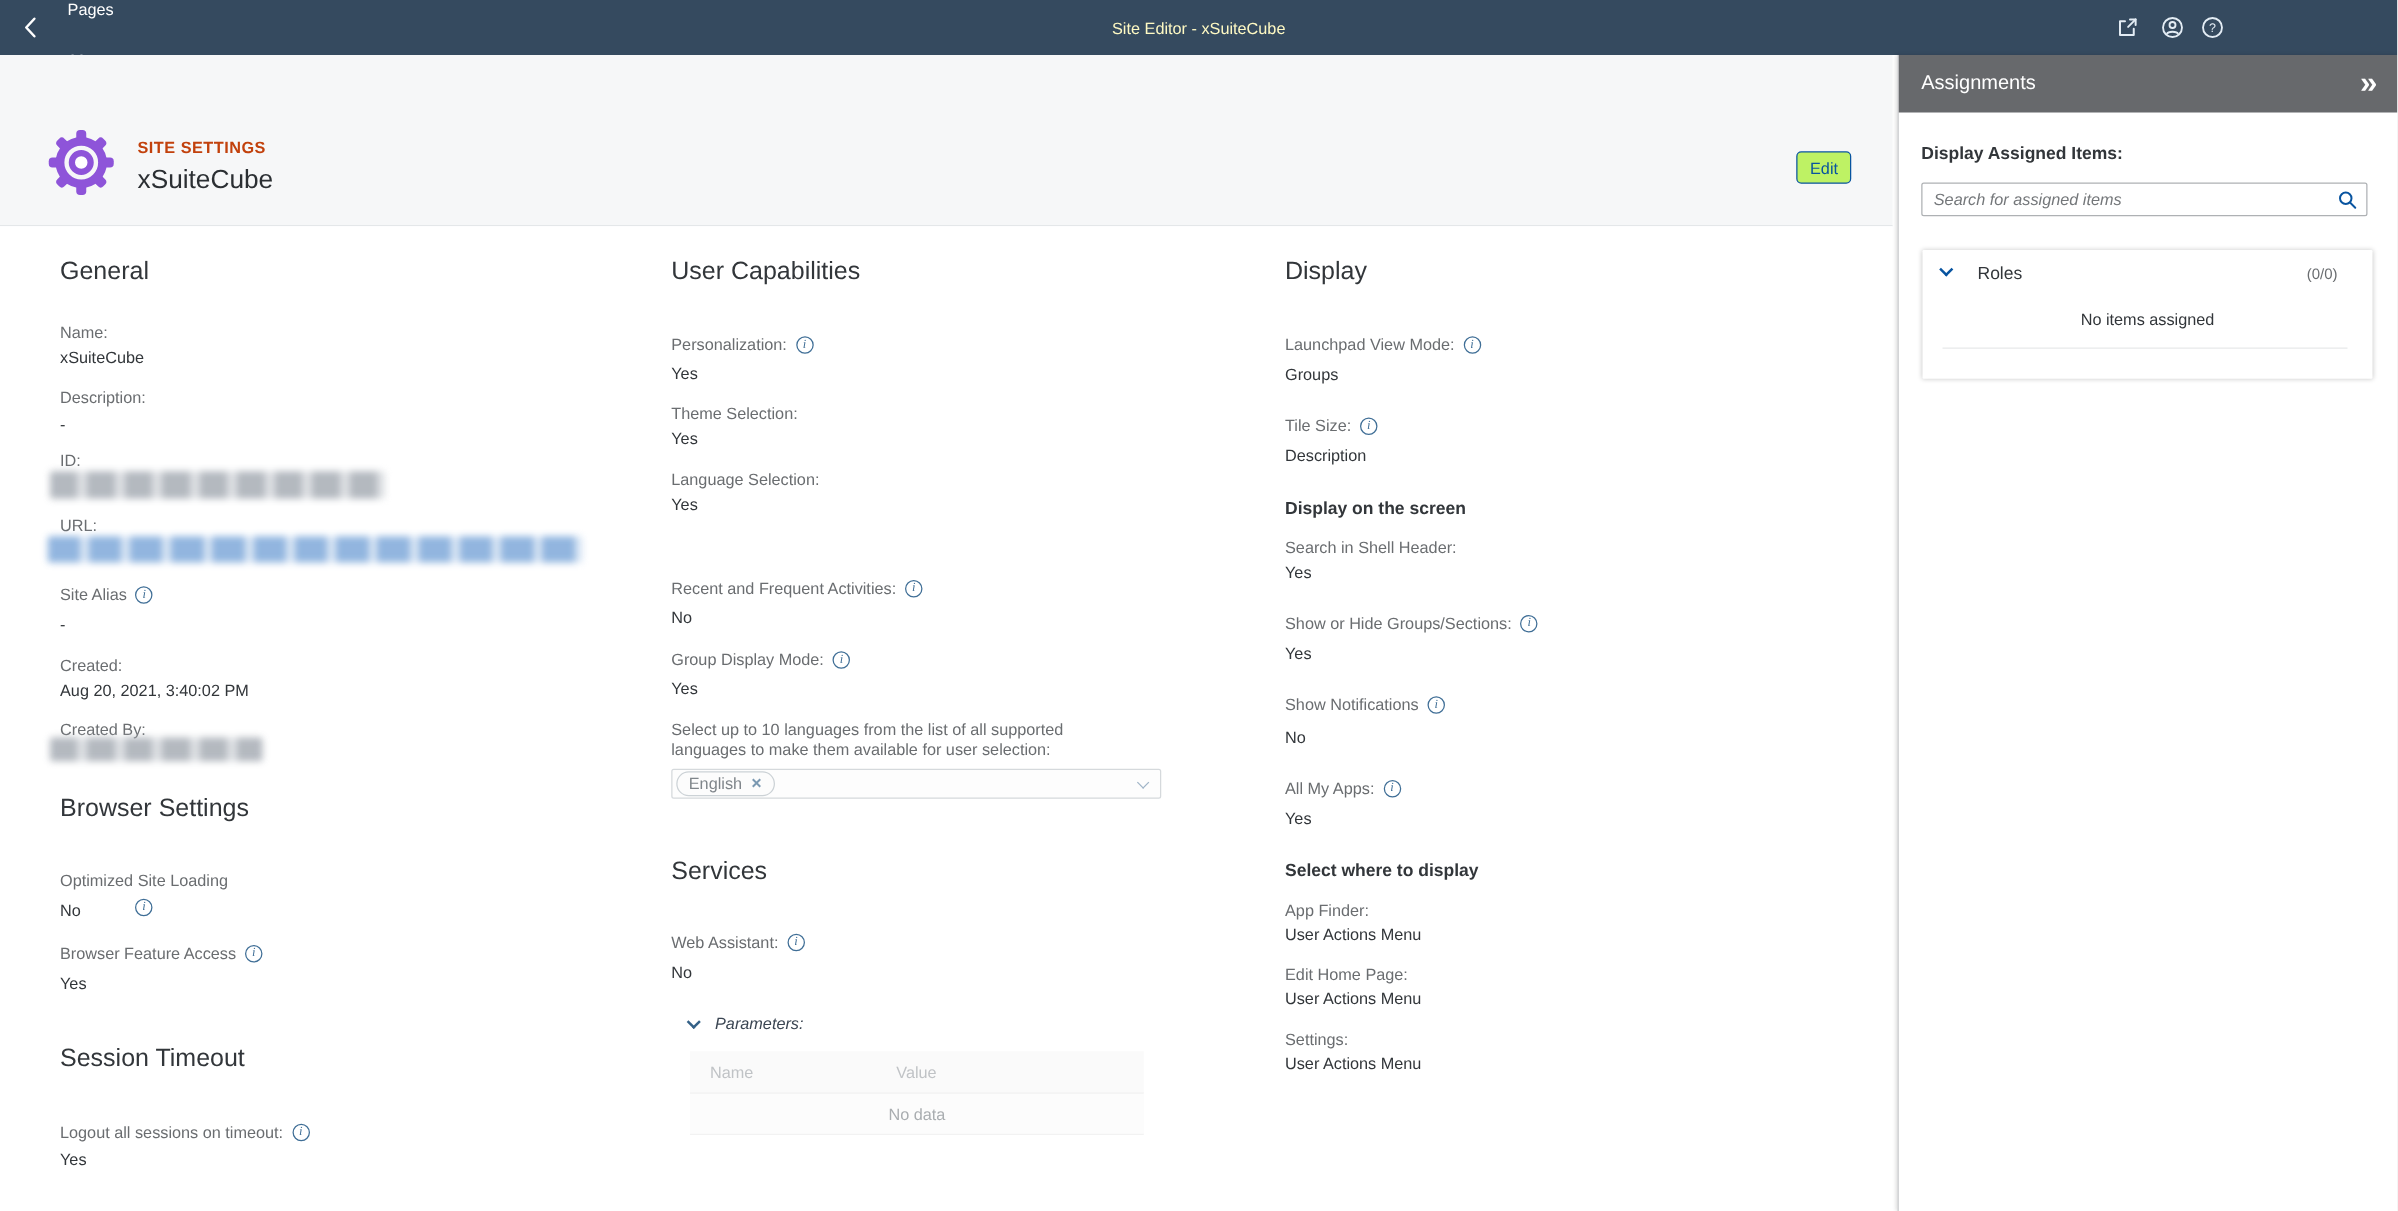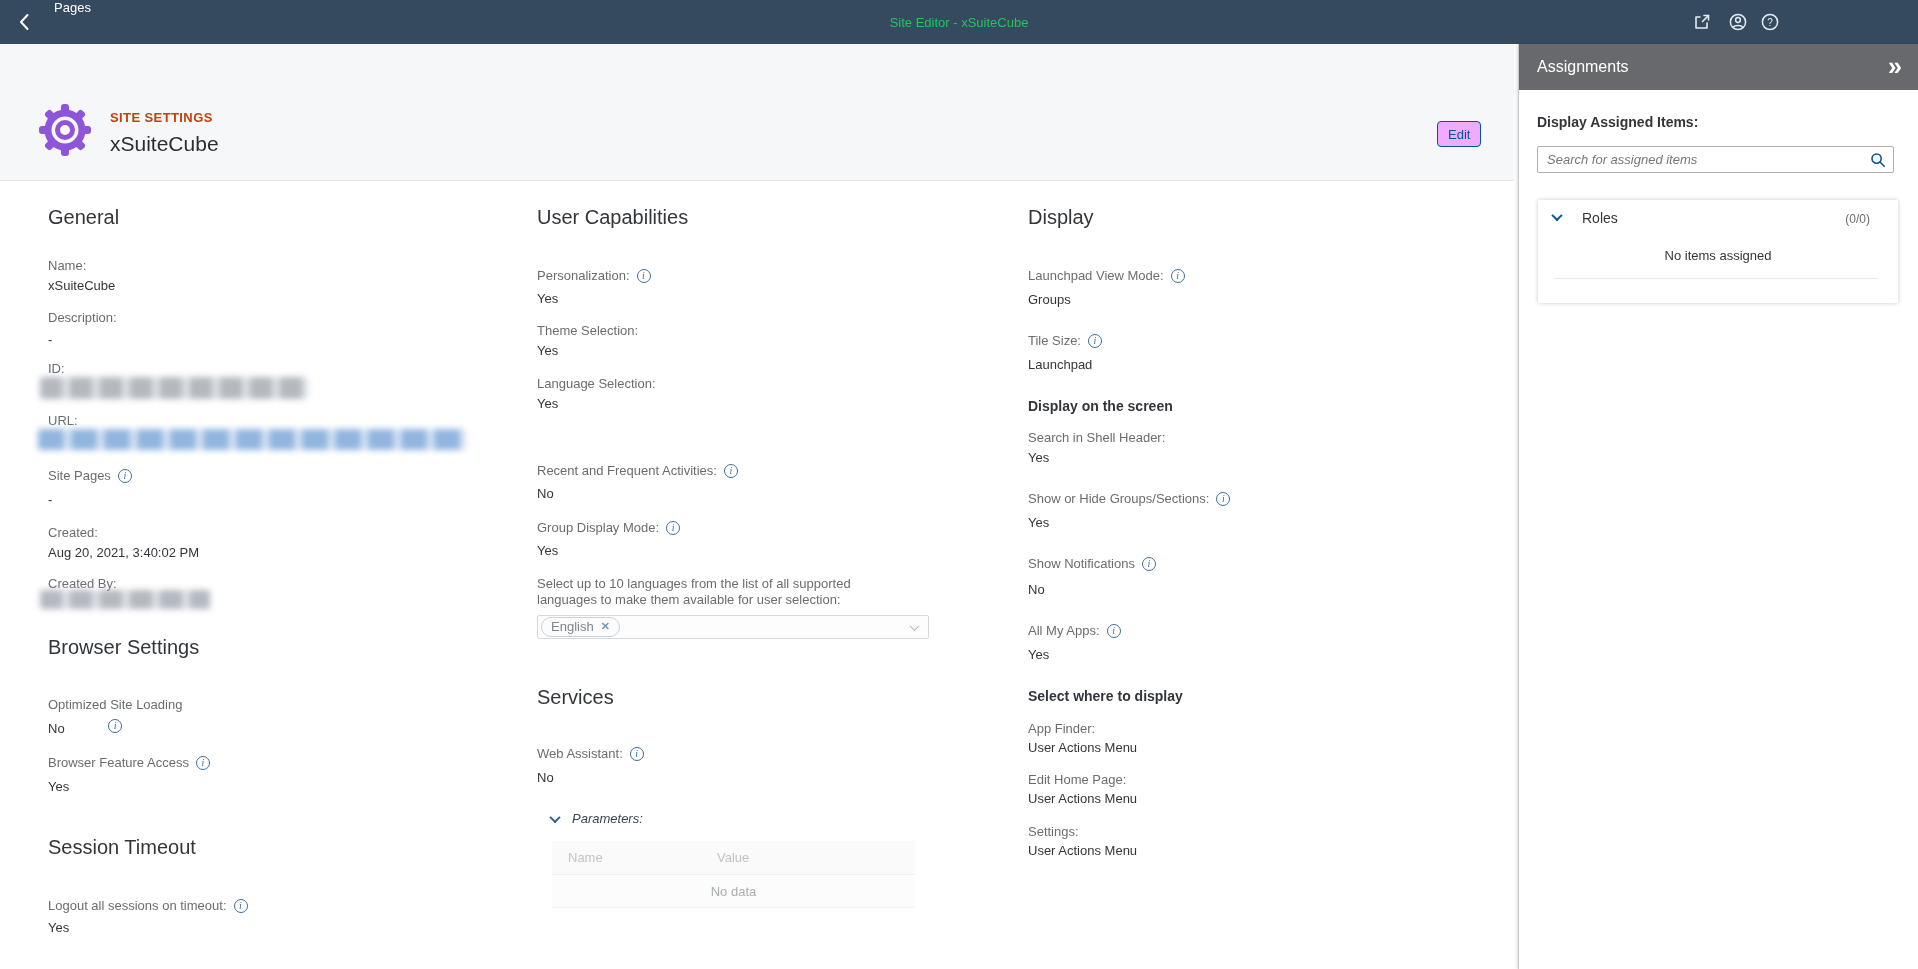--- a/index.html
+++ b/index.html
@@ -5,29 +5,29 @@
   * { margin:0; padding:0; box-sizing:border-box; }
   body { background:#e8e8e8; font-family:"Liberation Sans", sans-serif; }
   .screen { position:relative; width:1918px; height:969px; background:#ffffff; overflow:hidden; }
 
   
   .topbar { position:absolute; left:0; top:0; width:1918px; height:44px; background:#354a5f; }
   .back-btn { position:absolute; left:14px; top:11px; width:22px; height:22px; cursor:pointer; }
   .topnav { position:absolute; left:47px; top:0; height:32px; display:flex; gap:26px; align-items:center;flex-direction:column; }
   .topnav .tab { position:relative; color:#ffffff; font-size:13px; cursor:pointer; padding:0 2px; }
   .topnav .tab.active::after { content:""; position:absolute; left:-2px; right:-2px; bottom:-9px; height:3px; background:#91c8f6; }
-  .shell-title { position:absolute; left:0; top:0; width:1918px; height:44px; display:flex; align-items:center; justify-content:center; color:#22c55e; font-size:13px; pointer-events:none; }
+  .shell-title { position:absolute; left:0; top:0; width:1918px; height:44px; display:flex; align-items:center; justify-content:center; color:#fef9c3; font-size:13px; pointer-events:none; }
   .shell-ico { position:absolute; top:13px; width:18px; height:18px; cursor:pointer; }
 
   
   .page-hd { position:absolute; left:0; top:44px; width:1514px; height:137px; background:#f6f7f8; border-bottom:1px solid #e4e7e9; }
   .gear { position:absolute; left:36px; top:57px; width:58px; height:58px; }
   .kicker { position:absolute; left:110px; top:66px; font-size:13px; font-weight:bold; letter-spacing:.4px; color:#c2410c; }
   .site-title { position:absolute; left:110px; top:88px; font-size:21px; color:#2b2f33; }
-  .edit-btn { position:absolute; left:1437px; top:77px; height:26px; min-width:41px; padding:0 10px; background:#f0abfc; border:1px solid #0854a0; border-radius:4px; color:#0854a0; font-size:13px; display:flex; align-items:center; justify-content:center; cursor:pointer; }
+  .edit-btn { position:absolute; left:1437px; top:77px; height:26px; min-width:41px; padding:0 10px; background:#bef264; border:1px solid #0854a0; border-radius:4px; color:#0854a0; font-size:13px; display:flex; align-items:center; justify-content:center; cursor:pointer; }
   .prop-tab { position:absolute; left:33px; top:150px; font-size:13px; letter-spacing:.3px; color:#3e4a55; cursor:pointer; }
   .prop-underline { position:absolute; left:30px; top:175px; width:89px; height:4px; background:#0854a0; }
 
   
   .content { position:absolute; left:0; top:181px; width:1514px; height:788px; background:#ffffff; }
   .col { position:absolute; top:-181px; }
   .line { position:absolute; white-space:nowrap; display:flex; align-items:center; gap:7px; }
   .h1   { font-size:20px; color:#32363a; }
   .lbl  { font-size:13px; color:#6a6d70; }
   .val  { font-size:13px; color:#32363a; }
@@ -165,21 +165,21 @@
       <div class="line lbl" style="top:310px;">Description:</div>
       <div class="line val" style="top:332px;">-</div>
 
       <div class="line lbl" style="top:361px;">ID:</div>
       <div class="blob blob-gray" style="left:-8px; top:377px; width:268px; height:22px;"></div>
 
       <div class="line lbl" style="top:413px;">URL:</div>
       <div class="blob blob-blue" style="left:-10px; top:429px; width:428px; height:21px;"></div>
 
       <div class="line" style="top:468px;">
-        <span class="lbl">Site Pages</span>
+        <span class="lbl">Site Alias</span>
         <span class="icoinfo">i</span>
       </div>
       <div class="line val" style="top:492px;">-</div>
 
       <div class="line lbl" style="top:525px;">Created:</div>
       <div class="line val" style="top:545px;">Aug 20, 2021, 3:40:02 PM</div>
 
       <div class="line lbl" style="top:576px;">Created By:</div>
       <div class="blob blob-gray" style="left:-8px; top:590px; width:170px; height:19px;"></div>
 
@@ -271,21 +271,21 @@
       <div class="line" style="top:268px;">
         <span class="lbl">Launchpad View Mode:</span>
         <span class="icoinfo">i</span>
       </div>
       <div class="line val" style="top:292px;">Groups</div>
 
       <div class="line" style="top:333px;">
         <span class="lbl">Tile Size:</span>
         <span class="icoinfo">i</span>
       </div>
-      <div class="line val" style="top:357px;">Launchpad</div>
+      <div class="line val" style="top:357px;">Description</div>
 
       <div class="line subh" style="top:398px;">Display on the screen</div>
 
       <div class="line lbl" style="top:430px;">Search in Shell Header:</div>
       <div class="line val" style="top:450px;">Yes</div>
 
       <div class="line" style="top:491px;">
         <span class="lbl">Show or Hide Groups/Sections:</span>
         <span class="icoinfo">i</span>
       </div>

